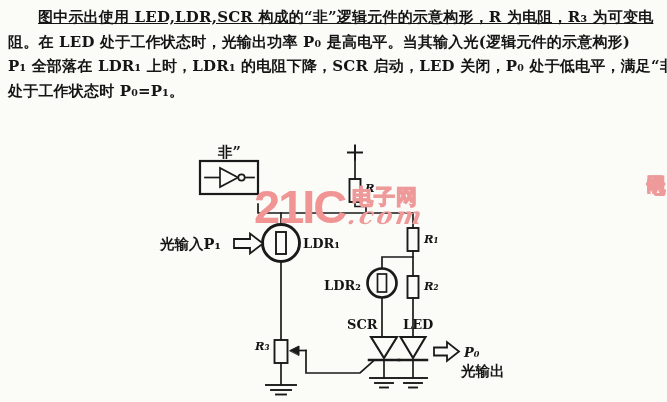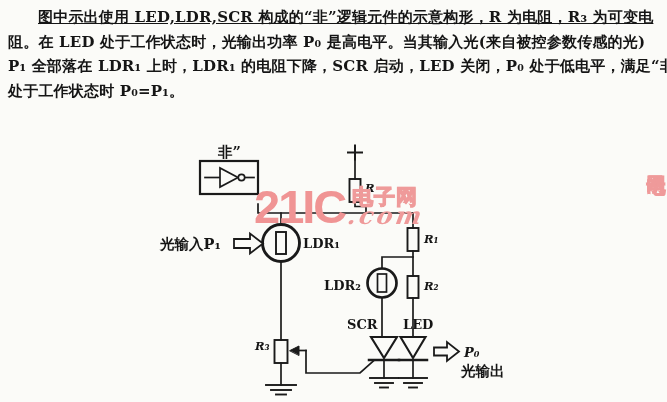--- a/index.html
+++ b/index.html
@@ -24,21 +24,21 @@
           color:#ef9a9a;letter-spacing:3px;transform:skewX(-10deg);line-height:1;}
   .wm-edge{left:644px;top:160px;width:23px;height:80px;overflow:hidden;
            writing-mode:vertical-rl;font-size:19px;font-weight:bold;line-height:1.1;
            color:#fdeaea;-webkit-text-stroke:1px #ef9a9a;}
 </style>
 </head>
 <body>
 
 <div class="text-block">
   <div class="line indent">图中示出使用 LED,LDR,SCR 构成的“非”逻辑元件的示意构形，R 为电阻，R₃ 为可变电</div>
-  <div class="line">阻。在 LED 处于工作状态时，光输出功率 P₀ 是高电平。当其输入光(来自被控参数传感的光)</div>
+  <div class="line">阻。在 LED 处于工作状态时，光输出功率 P₀ 是高电平。当其输入光(逻辑元件的示意构形)</div>
   <div class="line">P₁ 全部落在 LDR₁ 上时，LDR₁ 的电阻下降，SCR 启动，LED 关闭，P₀ 处于低电平，满足“非”逻</div>
   <div class="line">处于工作状态时 P₀=P₁。</div>
 </div>
 
 <svg width="667" height="402" viewBox="0 0 667 402" fill="none" stroke="#1a1a1a" stroke-width="1.7" stroke-linecap="square">
 
   <g>
     <text class="cjk" x="218" y="157" stroke="none">非”</text>
     <rect x="200" y="161" width="58" height="33" fill="#fbfbf8" stroke-width="2.2"></rect>
     <path d="M205,177.5 L220,177.5"></path>

